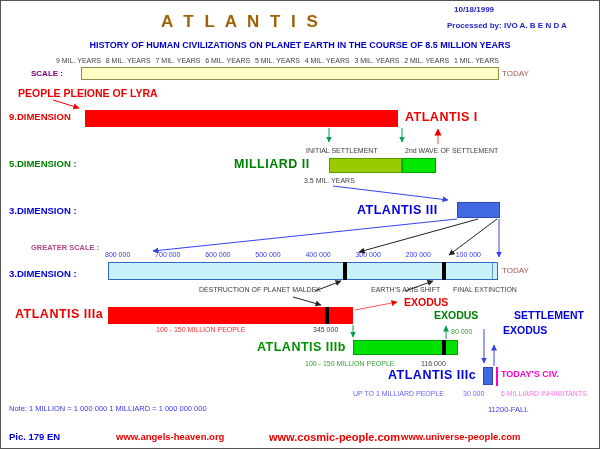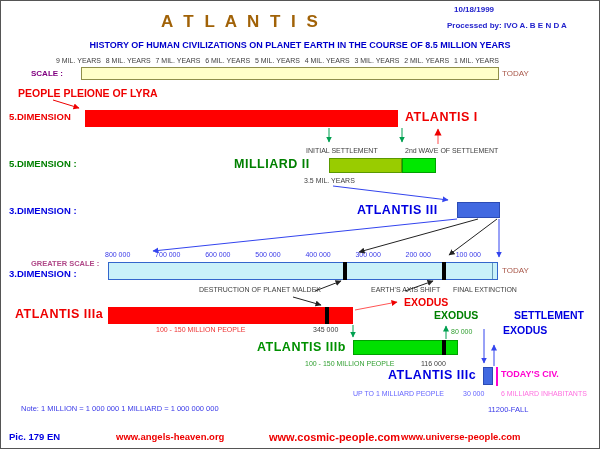--- a/index.html
+++ b/index.html
@@ -40,37 +40,37 @@
     <span class="t7">3 MIL. YEARS</span>
     <span class="t7">2 MIL. YEARS</span>
     <span class="t7">1 MIL. YEARS</span>
   </div>
   <div class="abs b t8" style="left:30px;top:69px;color:#800080;">SCALE :</div>
   <div class="bar" style="left:80px;top:66px;width:418px;height:13px;background:#ffffc8;border:1px solid #8f8f4a;box-sizing:border-box;"></div>
   <div class="abs t8" style="left:501px;top:69px;color:#a85648;">TODAY</div>
 
   <div class="abs b" style="left:17px;top:87px;font-size:10.5px;color:#ee0000;">PEOPLE PLEIONE OF LYRA</div>
 
-  <div class="abs dim" style="left:8px;top:111px;color:#ee0000;">5.DIMENSION</div>
+  <div class="abs dim" style="left:8px;top:111px;color:#ee0000;">9.DIMENSION</div>
   <div class="bar" style="left:84px;top:109px;width:313px;height:17px;background:#ff0000;"></div>
   <div class="abs big" style="left:404px;top:110px;color:#ee0000;">ATLANTIS I</div>
   <div class="abs t7" style="left:305px;top:146px;">INITIAL SETTLEMENT</div>
   <div class="abs t7" style="left:404px;top:146px;">2nd WAVE OF SETTLEMENT</div>
 
   <div class="abs dim" style="left:8px;top:158px;color:#008000;">5.DIMENSION :</div>
   <div class="abs big" style="left:233px;top:157px;color:#008000;">MILLIARD II</div>
   <div class="bar" style="left:328px;top:157px;width:73px;height:15px;background:#99cc00;border:1px solid #5a9900;box-sizing:border-box;"></div>
   <div class="bar" style="left:401px;top:157px;width:34px;height:15px;background:#00e800;border:1px solid #00a000;box-sizing:border-box;"></div>
   <div class="abs t7" style="left:303px;top:176px;">3.5 MIL. YEARS</div>
 
   <div class="abs dim" style="left:8px;top:205px;color:#0000e0;">3.DIMENSION :</div>
   <div class="abs big" style="left:356px;top:203px;color:#0000e0;">ATLANTIS III</div>
   <div class="bar" style="left:456px;top:201px;width:43px;height:16px;background:#4169e1;border:1px solid #2b4bb5;box-sizing:border-box;"></div>
 
-  <div class="abs b t75" style="left:30px;top:259px;color:#b04888;">GREATER SCALE :</div>
+  <div class="abs b t75" style="left:30px;top:243px;color:#b04888;">GREATER SCALE :</div>
   <div class="abs flexrow" style="left:104px;top:250px;width:376px;">
     <span class="t7" style="color:#3939e8;">800 000</span>
     <span class="t7" style="color:#3939e8;">700 000</span>
     <span class="t7" style="color:#3939e8;">600 000</span>
     <span class="t7" style="color:#3939e8;">500 000</span>
     <span class="t7" style="color:#3939e8;">400 000</span>
     <span class="t7" style="color:#3939e8;">300 000</span>
     <span class="t7" style="color:#3939e8;">200 000</span>
     <span class="t7" style="color:#3939e8;">100 000</span>
   </div>
@@ -102,21 +102,21 @@
   <div class="abs t7" style="left:420px;top:359px;">116 000</div>
 
   <div class="abs big" style="left:387px;top:368px;color:#0000e0;">ATLANTIS IIIc</div>
   <div class="bar" style="left:482px;top:366px;width:10px;height:18px;background:#4169e1;border:1px solid #2b4bb5;box-sizing:border-box;"></div>
   <div class="bar" style="left:495px;top:366px;width:2px;height:19px;background:#ff00d0;"></div>
   <div class="abs b" style="left:500px;top:369px;font-size:9px;color:#ff00d0;">TODAY'S CIV.</div>
   <div class="abs t7" style="left:352px;top:389px;color:#6666ff;">UP TO 1 MILLIARD PEOPLE</div>
   <div class="abs t7" style="left:462px;top:389px;color:#6666ff;">30 000</div>
   <div class="abs t7" style="left:500px;top:389px;color:#ff70e0;">6 MILLIARD INHABITANTS</div>
 
-  <div class="abs t75" style="left:20px;top:404px;color:#3939e8;">Note:  1 MILLION = 1 000 000   1 MILLIARD = 1 000 000 000</div>
+  <div class="abs t75" style="left:8px;top:404px;color:#3939e8;">Note:  1 MILLION = 1 000 000   1 MILLIARD = 1 000 000 000</div>
   <div class="abs t75" style="left:487px;top:405px;color:#3939e8;">11200-FALL</div>
 
   <div class="abs b" style="left:8px;top:431px;font-size:9.5px;color:#0000e0;">Pic. 179 EN</div>
   <div class="abs b" style="left:115px;top:431px;font-size:9.5px;color:#ee0000;">www.angels-heaven.org</div>
   <div class="abs b" style="left:268px;top:431px;font-size:11px;color:#ee0000;">www.cosmic-people.com</div>
   <div class="abs b" style="left:400px;top:431px;font-size:9.5px;color:#ee0000;">www.universe-people.com</div>
 
   <svg class="overlay" width="598" height="447" viewBox="0 0 598 447">
     <defs>
       <marker id="m-red" markerWidth="7" markerHeight="7" refX="5.5" refY="3" orient="auto">

